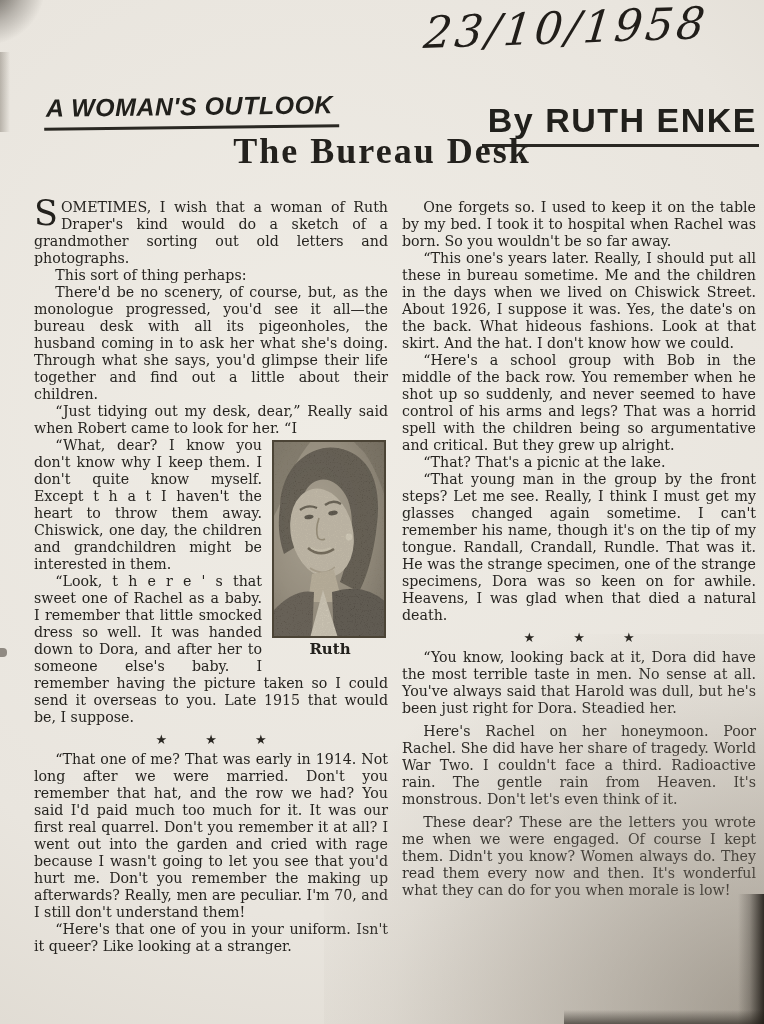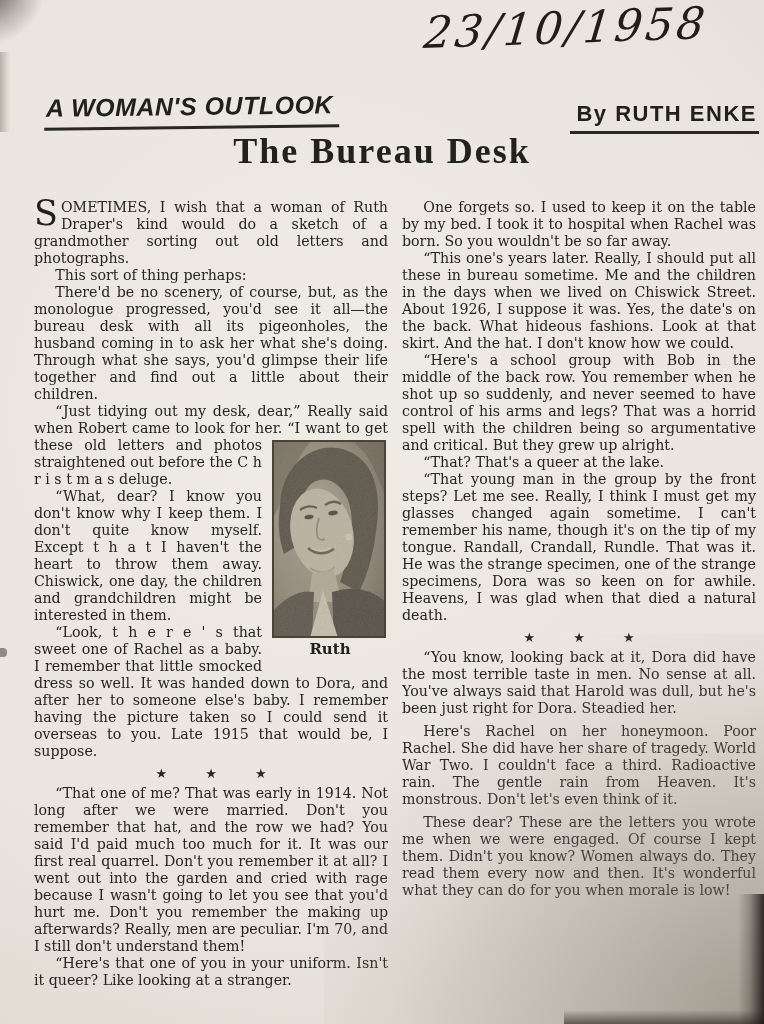--- a/index.html
+++ b/index.html
@@ -56,21 +56,21 @@
   .kicker{
     position:absolute;top:92px;left:44px;
     font-family:"Liberation Sans",sans-serif;font-style:italic;font-weight:bold;
     font-size:25px;letter-spacing:.5px;color:#21201c;
     border-bottom:3px solid #2a2823;padding:0 6px 5px 2px;
     transform:rotate(-.7deg);
   }
   .byline{
     position:absolute;top:101px;right:5px;
     font-family:"Liberation Sans",sans-serif;font-weight:bold;
-    font-size:22px;letter-spacing:1.5px;color:#21201c;
+    font-size:34px;letter-spacing:1.5px;color:#21201c;
     border-bottom:3px solid #2a2823;padding:0 2px 4px 6px;
   }
   .article-title{
     position:absolute;top:130px;left:0;width:100%;
     text-align:center;
     font-family:Liberation Serif, serif;font-weight:bold;
     font-size:36px;letter-spacing:2px;color:#23211d;
   }
   
   .columns{
@@ -154,34 +154,33 @@
             <circle cx="77" cy="97" r="3.4" fill="#e8e0ca"></circle>
             <path d="M40 134 L36 162 L70 162 L62 130 Z" fill="#c2b69d"></path>
             <path d="M0 198 L0 172 Q22 148 42 152 L40 198 Z" fill="#473f35"></path>
             <path d="M62 198 L60 152 Q92 142 114 162 L114 198 Z" fill="#3a342c"></path>
             <path d="M38 198 L51 150 L66 198 Z" fill="#ded6c2"></path>
             <rect x="0" y="0" width="114" height="198" filter="url(#noiseF)" opacity=".4"></rect>
             <rect x="1" y="1" width="112" height="196" fill="none" stroke="#4b4436" stroke-width="2"></rect>
           </svg>
           <span class="photo-caption">Ruth</span>
         </span>
-        <span>want to get these old letters and photos straightened out before the C h r i s t m a s deluge.</span>
       </p>
       <p class="para">“What, dear?  I know you don't know why I keep them.  I don't quite know myself.  Except  t h a t  I haven't the heart to throw them away.  Chiswick, one day, the children and grandchildren might be interested in them.</p>
       <p class="para">“Look,  t h e r e ' s  that sweet one of Rachel as a baby.  I remember that little smocked dress so well.  It was handed down to Dora, and after her to someone else's baby.  I remember having the picture taken so I could send it overseas to you.  Late 1915 that would be, I suppose.</p>
       <p class="para star-divider">★ ★ ★</p>
       <p class="para">“That one of me?  That was early in 1914. Not long after we were married.  Don't you remember that hat, and the row we had? You said I'd paid much too much for it.  It was our first real quarrel.  Don't you remember it at all?  I went out into the garden and cried with rage because I wasn't going to let you see that you'd hurt me.  Don't you remember the making up afterwards?  Really, men are peculiar.  I'm 70, and I still don't understand them!</p>
       <p class="para">“Here's that one of you in your uniform. Isn't it queer?  Like looking at a stranger.</p>
     </div>
 
     <div class="col">
       <p class="para">One forgets so.  I used to keep it on the table by my bed.  I took it to hospital when Rachel was born.  So you wouldn't be so far away.</p>
       <p class="para">“This one's years later.  Really, I should put all these in bureau sometime.  Me and the children in the days when we lived on Chiswick Street.  About 1926, I suppose it was. Yes, the date's on the back.  What hideous fashions.  Look at that skirt.  And the hat. I don't know how we could.</p>
       <p class="para">“Here's a school group with Bob in the middle of the back row.  You remember when he shot up so suddenly, and never seemed to have control of his arms and legs?  That was a horrid spell with the children being so argumentative and critical.  But they grew up alright.</p>
-      <p class="para">“That?  That's a queer at the lake.</p>
+      <p class="para">“That?  That's a picnic at the lake.</p>
       <p class="para">“That young man in the group by the front steps?  Let me see.  Really, I think I must get my glasses changed again sometime.  I can't remember his name, though it's on the tip of my tongue.  Randall, Crandall, Rundle.  That was it.  He was the strange specimen, one of the strange specimens, Dora was so keen on for awhile. Heavens, I was glad when that died a natural death.</p>
       <p class="para star-divider">★ ★ ★</p>
       <p class="para">“You know, looking back at it, Dora did have the most terrible taste in men.  No sense at all.  You've always said that Harold was dull, but he's been just right for Dora. Steadied her.</p>
       <p class="para spaced-after">Here's Rachel on her honeymoon.  Poor Rachel.  She did have her share of tragedy. World War Two.  I couldn't face a third. Radioactive rain.  The gentle rain from Heaven.  It's monstrous.  Don't let's even think of it.</p>
       <p class="para spaced-after">These dear?  These are the letters you wrote me when we were engaged.  Of course I kept them.  Didn't you know?  Women always do.  They read them every now and then.  It's wonderful what they can do for you when morale is low!</p>
     </div>
 
   </div>
 
   <div class="shadow-bottom-right"></div>

